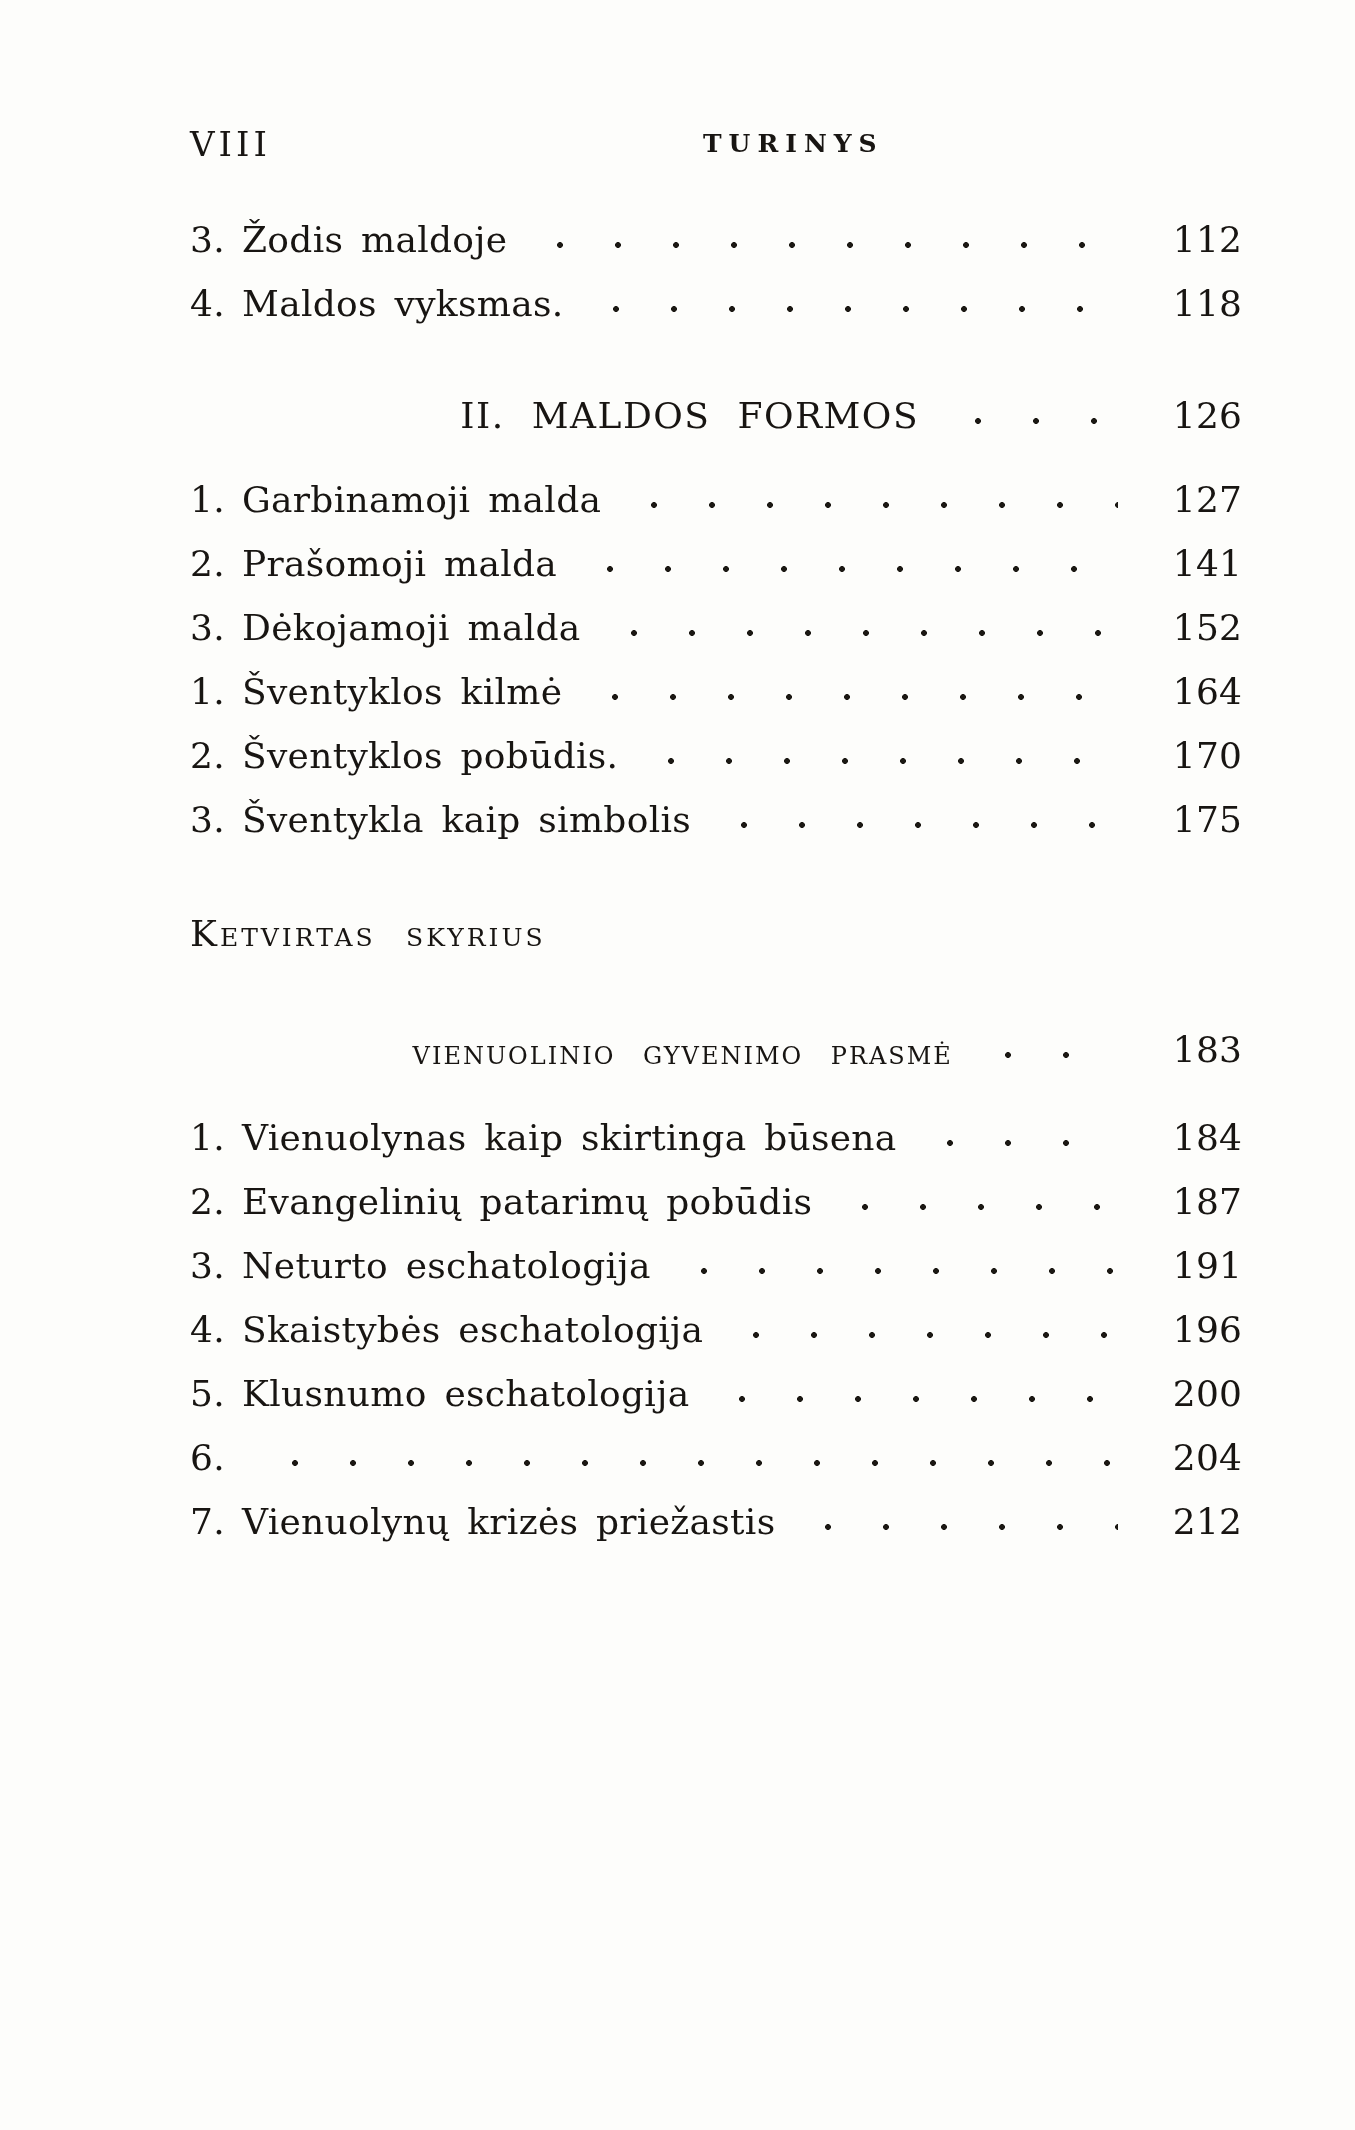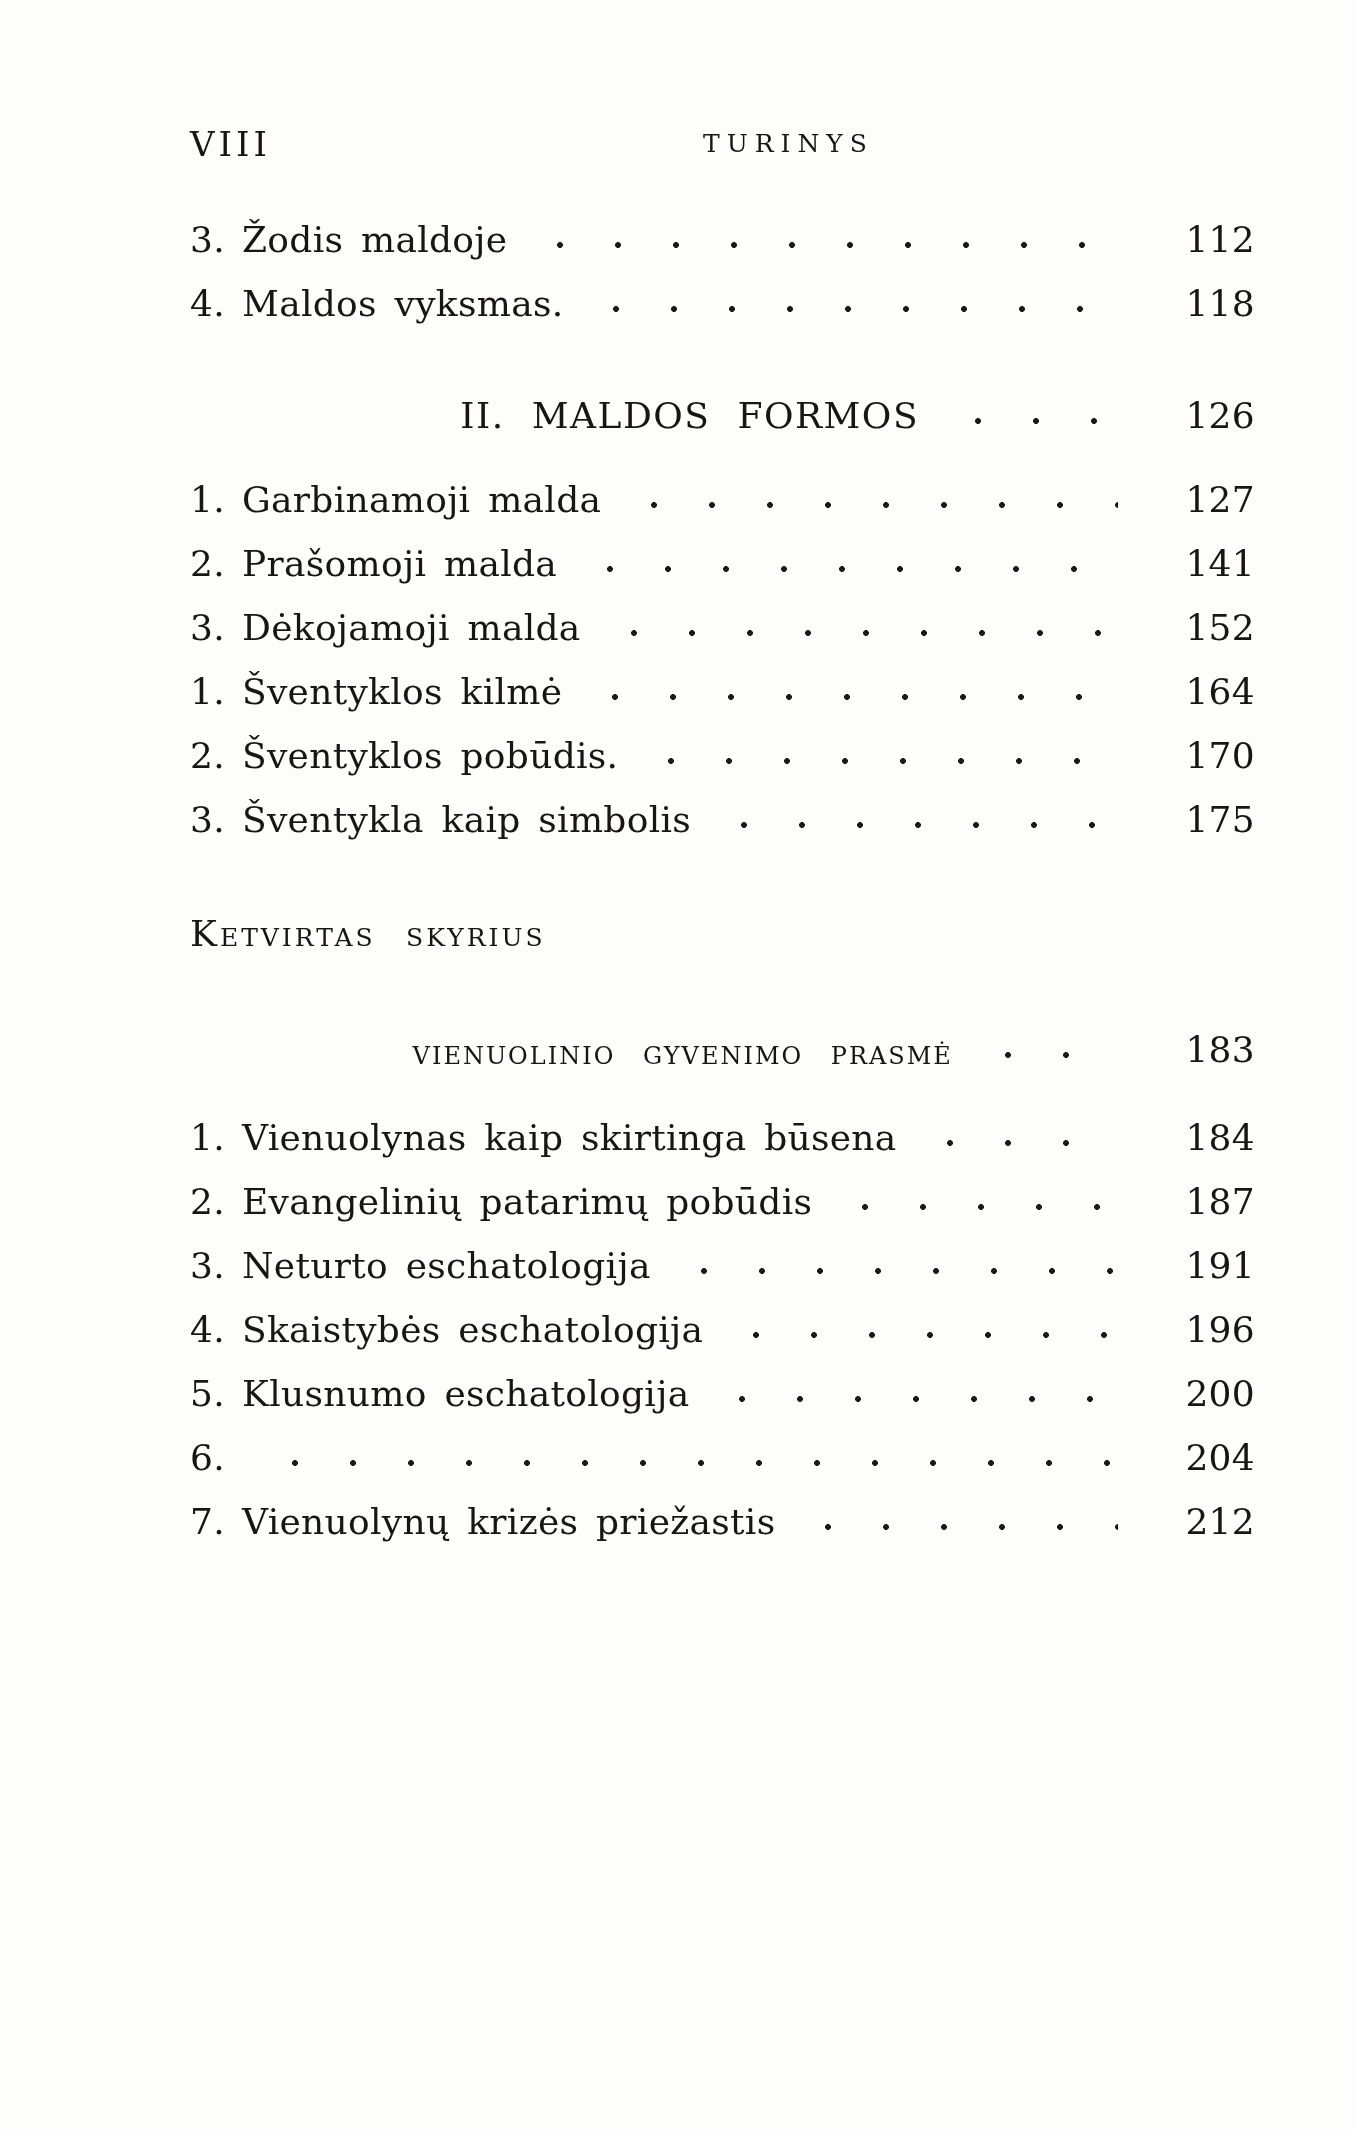--- a/index.html
+++ b/index.html
@@ -22,21 +22,21 @@
     margin: 118px 100px 16px 190px;
     height: 46px;
   }
   .folio {
     position: absolute; left: 0; bottom: 0;
     font-size: 34px; letter-spacing: 4px;
     font-weight: 400;
   }
   .running-title {
     position: absolute; left: 513px; bottom: 6px;
-    font-size: 25px; font-weight: 400; letter-spacing: 7px;
+    font-size: 25px; font-weight: 700; letter-spacing: 7px;
   }
 
   
   .toc { margin: 32px 100px 0 190px; }
 
   .row {
     display: flex;
     align-items: flex-end;
     height: 64px;
     font-size: 36px;
@@ -54,21 +54,21 @@
     height: 8px;
     align-self: flex-end;
     margin: 0 42px 11px 24px;
     background-image: radial-gradient(circle, #1b1813 2.6px, rgba(0,0,0,0) 3.2px);
     background-size: 58px 8px;
     background-repeat: repeat-x;
     background-position: 0 50%;
   }
   .pagenum {
     flex: 0 0 95px;
-    text-align: right;
+    text-align: center;
     font-size: 36px;
   }
 
   
   .row--section { height: 68px; margin-top: 44px; margin-bottom: 20px; }
   .row--section .spacer { display: block; flex: 1.6 1 0; }
   .row--section .leader { flex: 1 1 0; margin-left: 30px; }
   .row--section .label {
     font-size: 36px; word-spacing: 14px; letter-spacing: 1.5px;
   }

